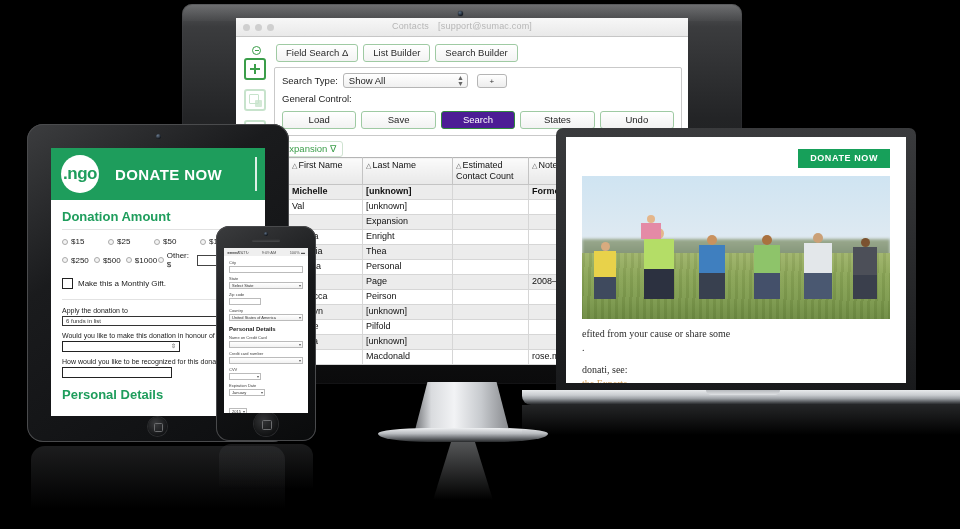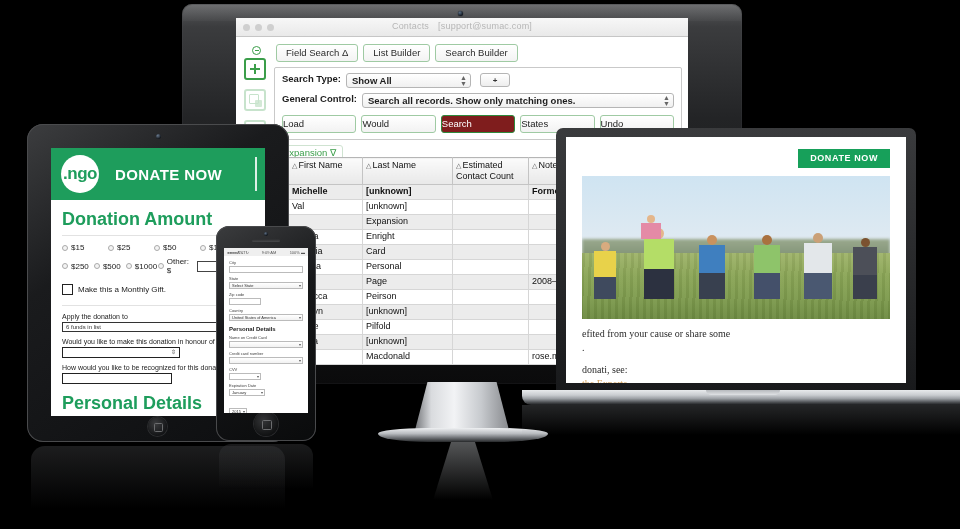--- a/index.html
+++ b/index.html
@@ -79,38 +79,38 @@
   }
   .collapse-ico:before{content:"";position:absolute;left:1.5px;top:3px;width:4px;height:1.3px;background:#3b9e4a;}
 
   .tabrow { display:flex; gap:5px; margin:0 0 5px 2px; }
   .tabbtn {
     font-size:9.5px; color:#2b2b2b; padding:2px 9px 3px;
     background:linear-gradient(180deg,#fff,#f3f3f3);
     border:1px solid #9fcaa3; border-radius:3px; white-space:nowrap;
   }
   .srchbox { border:1px solid #c9c9c9; border-radius:2px; padding:5px 7px 6px; margin-right:6px; background:#fff; }
-  .frow { display:flex; margin-bottom:5px; font-size:9.5px; color:#1d1d1d;font-weight:bold; }
+  .frow { display:flex; align-items:center; margin-bottom:5px; font-size:9.5px; color:#1d1d1d; }
   .flabel { white-space:nowrap; margin-right:5px; }
   .fselect {
     flex:1; border:1px solid #b5b5b5; border-radius:3px; height:15px; background:linear-gradient(180deg,#fff,#f0f0f0);
     font-size:9.5px; color:#1d1d1d; padding:0 16px 0 5px; position:relative; line-height:14px;
   }
   .fselect.narrow { flex:0 0 125px; }
   .fselect .arrows { position:absolute; right:3px; top:1px; font-size:7px; color:#666; line-height:6px; }
   .plusbtn {
     margin-left:9px; width:30px; height:14px; border:1px solid #b5b5b5; border-radius:3px;
     background:linear-gradient(180deg,#fff,#ededed); font-size:8px; text-align:center; line-height:13px; color:#333;
   }
   .btnrow { display:flex; gap:5px; justify-content:center; margin-top:7px; }
   .gbtn {
-    flex:1; text-align:left; font-size:9.5px; padding:2px 0 3px; border:1px solid #9fcaa3; border-radius:3px;
+    flex:1; text-align:center; font-size:9.5px; padding:2px 0 3px; border:1px solid #9fcaa3; border-radius:3px;
     background:linear-gradient(180deg,#fff,#f2f2f2); color:#222;
   }
-  .gbtn.primary { background:#7f1d1d; border-color:#2f8a3d; color:#fff; }
+  .gbtn.primary { background:#4c1d95; border-color:#2f8a3d; color:#fff; }
   .expansion {
     margin:5px 0 4px 2px; display:inline-block; font-size:9.5px; color:#3b9e4a;
     border:1px solid #cfe3d1; border-radius:3px; padding:1px 6px 2px;
   }
 
   
   .tbl { width:100%; border-collapse:collapse; table-layout:fixed; font-size:9px; color:#111; }
   .tbl th {
     background:linear-gradient(180deg,#fbfbfb,#e8e8e8); border:1px solid #c4c4c4; border-top:1px solid #b5b5b5;
     font-weight:400; text-align:left; padding:2px 3px 3px; vertical-align:top; font-size:9px; line-height:10px;
@@ -187,21 +187,21 @@
   }
 
   .ngo-banner { background:#1e9d5c; height:52px; display:flex; align-items:center; padding:0 10px; position:relative; }
   .ngo-logo { width:38px;height:38px;border-radius:50%;background:#fff; position:relative; flex:0 0 38px; }
   .ngo-logo span { position:absolute; inset:0; display:flex; align-items:center; justify-content:center;
     color:#1e9d5c; font-weight:700; font-size:17px; letter-spacing:-.5px; }
   .ngo-title { color:#fff; font-weight:700; font-size:15px; letter-spacing:.4px; margin-left:16px; }
   .ngo-bar { position:absolute; right:8px; top:9px; width:2px; height:34px; background:rgba(255,255,255,.85); }
 
   .tabform { padding:9px 11px 0; }
-  .sec-h { color:#1e9d5c; font-size:18px; font-weight:700; margin:0 0 5px; }
+  .sec-h { color:#1e9d5c; font-size:13px; font-weight:700; margin:0 0 5px; }
   .sec-rule { border-top:1px solid #e2e2e2; margin:0 0 7px; }
   .amt-row { display:flex; gap:0; margin-bottom:5px; font-size:8px; color:#222; }
   .amt { display:flex; align-items:center; width:46px; }
   .amt .radio { width:6px;height:6px;border-radius:50%;border:1px solid #aaa;background:#f4f4f4;margin-right:3px;flex:0 0 6px;}
   .amt.other { width:auto; }
   .otherbox { border:1px solid #444; height:11px; width:62px; margin-left:3px; background:#fff; }
   .monthly { display:flex; align-items:center; margin:9px 0 10px; font-size:8px; color:#222; }
   .chk { width:11px;height:11px;border:1.6px solid #222; margin-right:5px; background:#fff; flex:0 0 11px;}
   .fld-label { font-size:7px; color:#222; margin:0 0 2px; }
   .fld-select { border:1px solid #333; height:10px; background:#fff; font-size:6px; color:#333;
@@ -286,29 +286,25 @@
                 <span class="flabel">Search Type:</span>
                 <span class="fselect narrow">
                   <span>Show All</span>
                   <span class="arrows">▲<br>▼</span>
                 </span>
                 <span class="plusbtn">+</span>
               </div>
 
               <div class="frow">
                 <span class="flabel">General Control:</span>
-                <span class="fselect">
-                  <span>Search all records. Show only matching ones.</span>
-                  <span class="arrows">▲<br>▼</span>
-                </span>
               </div>
 
               <div class="btnrow">
                 <div class="gbtn">Load</div>
-                <div class="gbtn">Would</div>
+                <div class="gbtn">Save</div>
                 <div class="gbtn primary">Search</div>
                 <div class="gbtn">States</div>
                 <div class="gbtn">Undo</div>
               </div>
             </div>
 
             <div class="expansion">Expansion ∇</div>
           </div>
         </div>
 
@@ -361,21 +357,21 @@
                   <td class="idcell"><span class="tri">▽</span>169</td>
                   <td class="">Donna</td>
                   <td class="">Enright</td>
                   <td class=""></td>
                   <td class=""></td>
                   <td class="">Technicalities</td>
                 </tr>
                 <tr class="alt">
                   <td class="idcell">170</td>
                   <td class="">Claudia</td>
-                  <td class="">Card</td>
+                  <td class="">Thea</td>
                   <td class=""></td>
                   <td class=""></td>
                   <td class="">Dance Immersio</td>
                 </tr>
                 <tr class="">
                   <td class="idcell">1</td>
                   <td class="">Monica</td>
                   <td class="">Personal</td>
                   <td class=""></td>
                   <td class=""></td>

